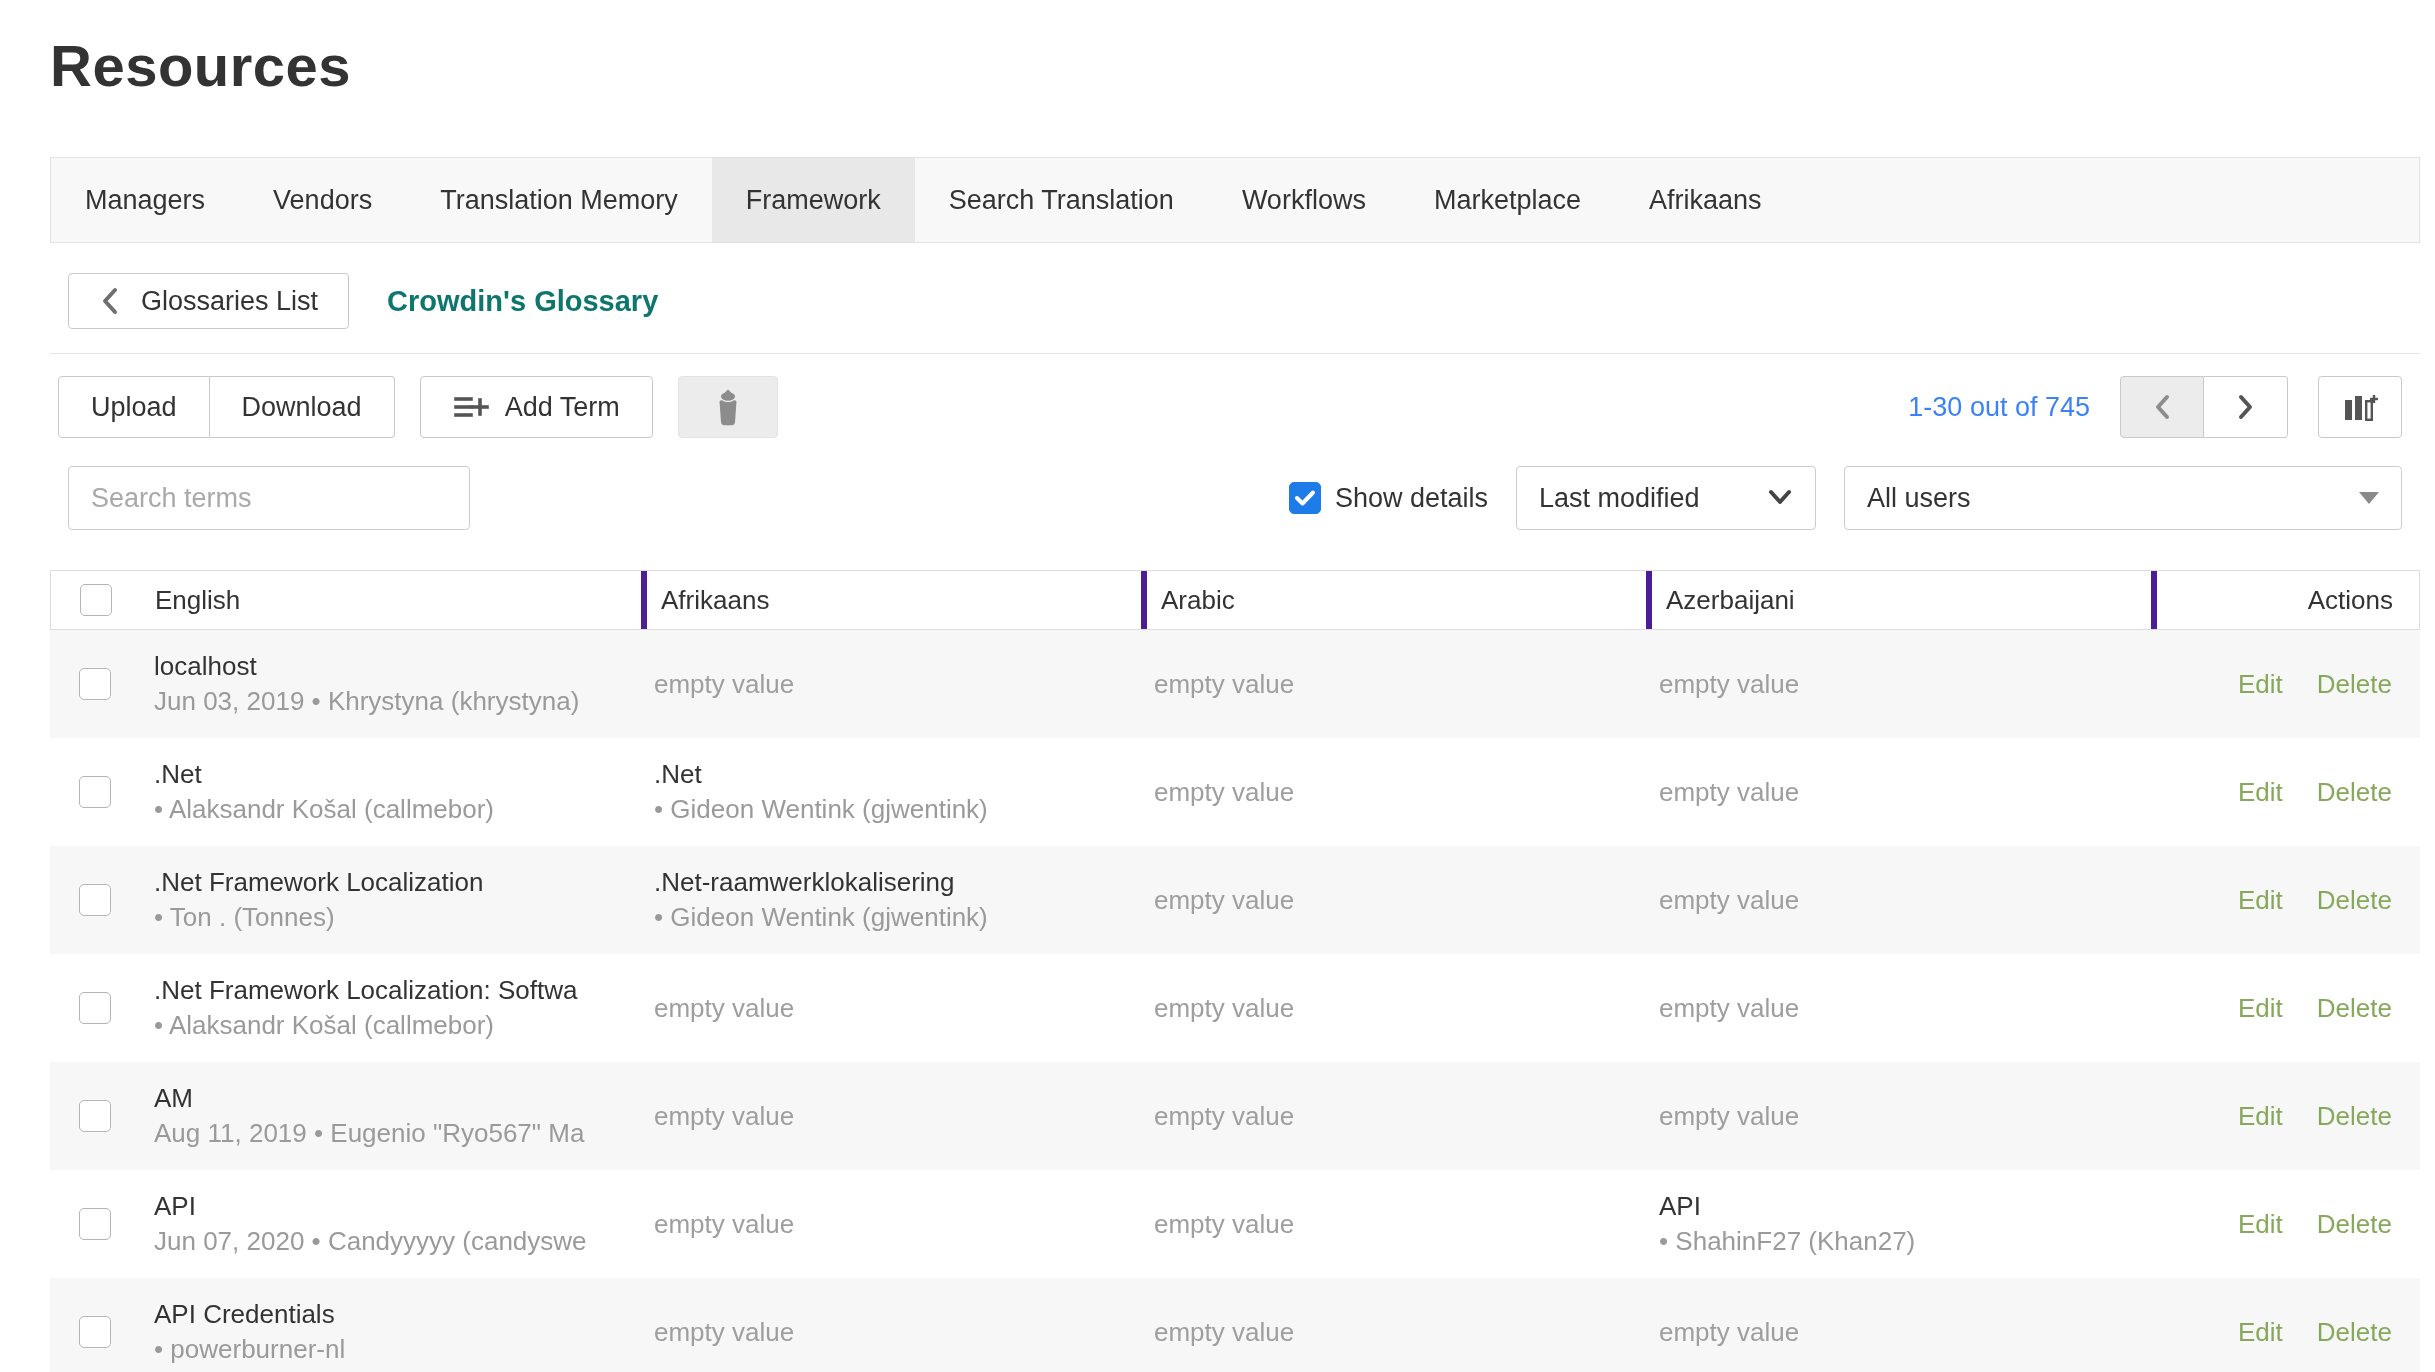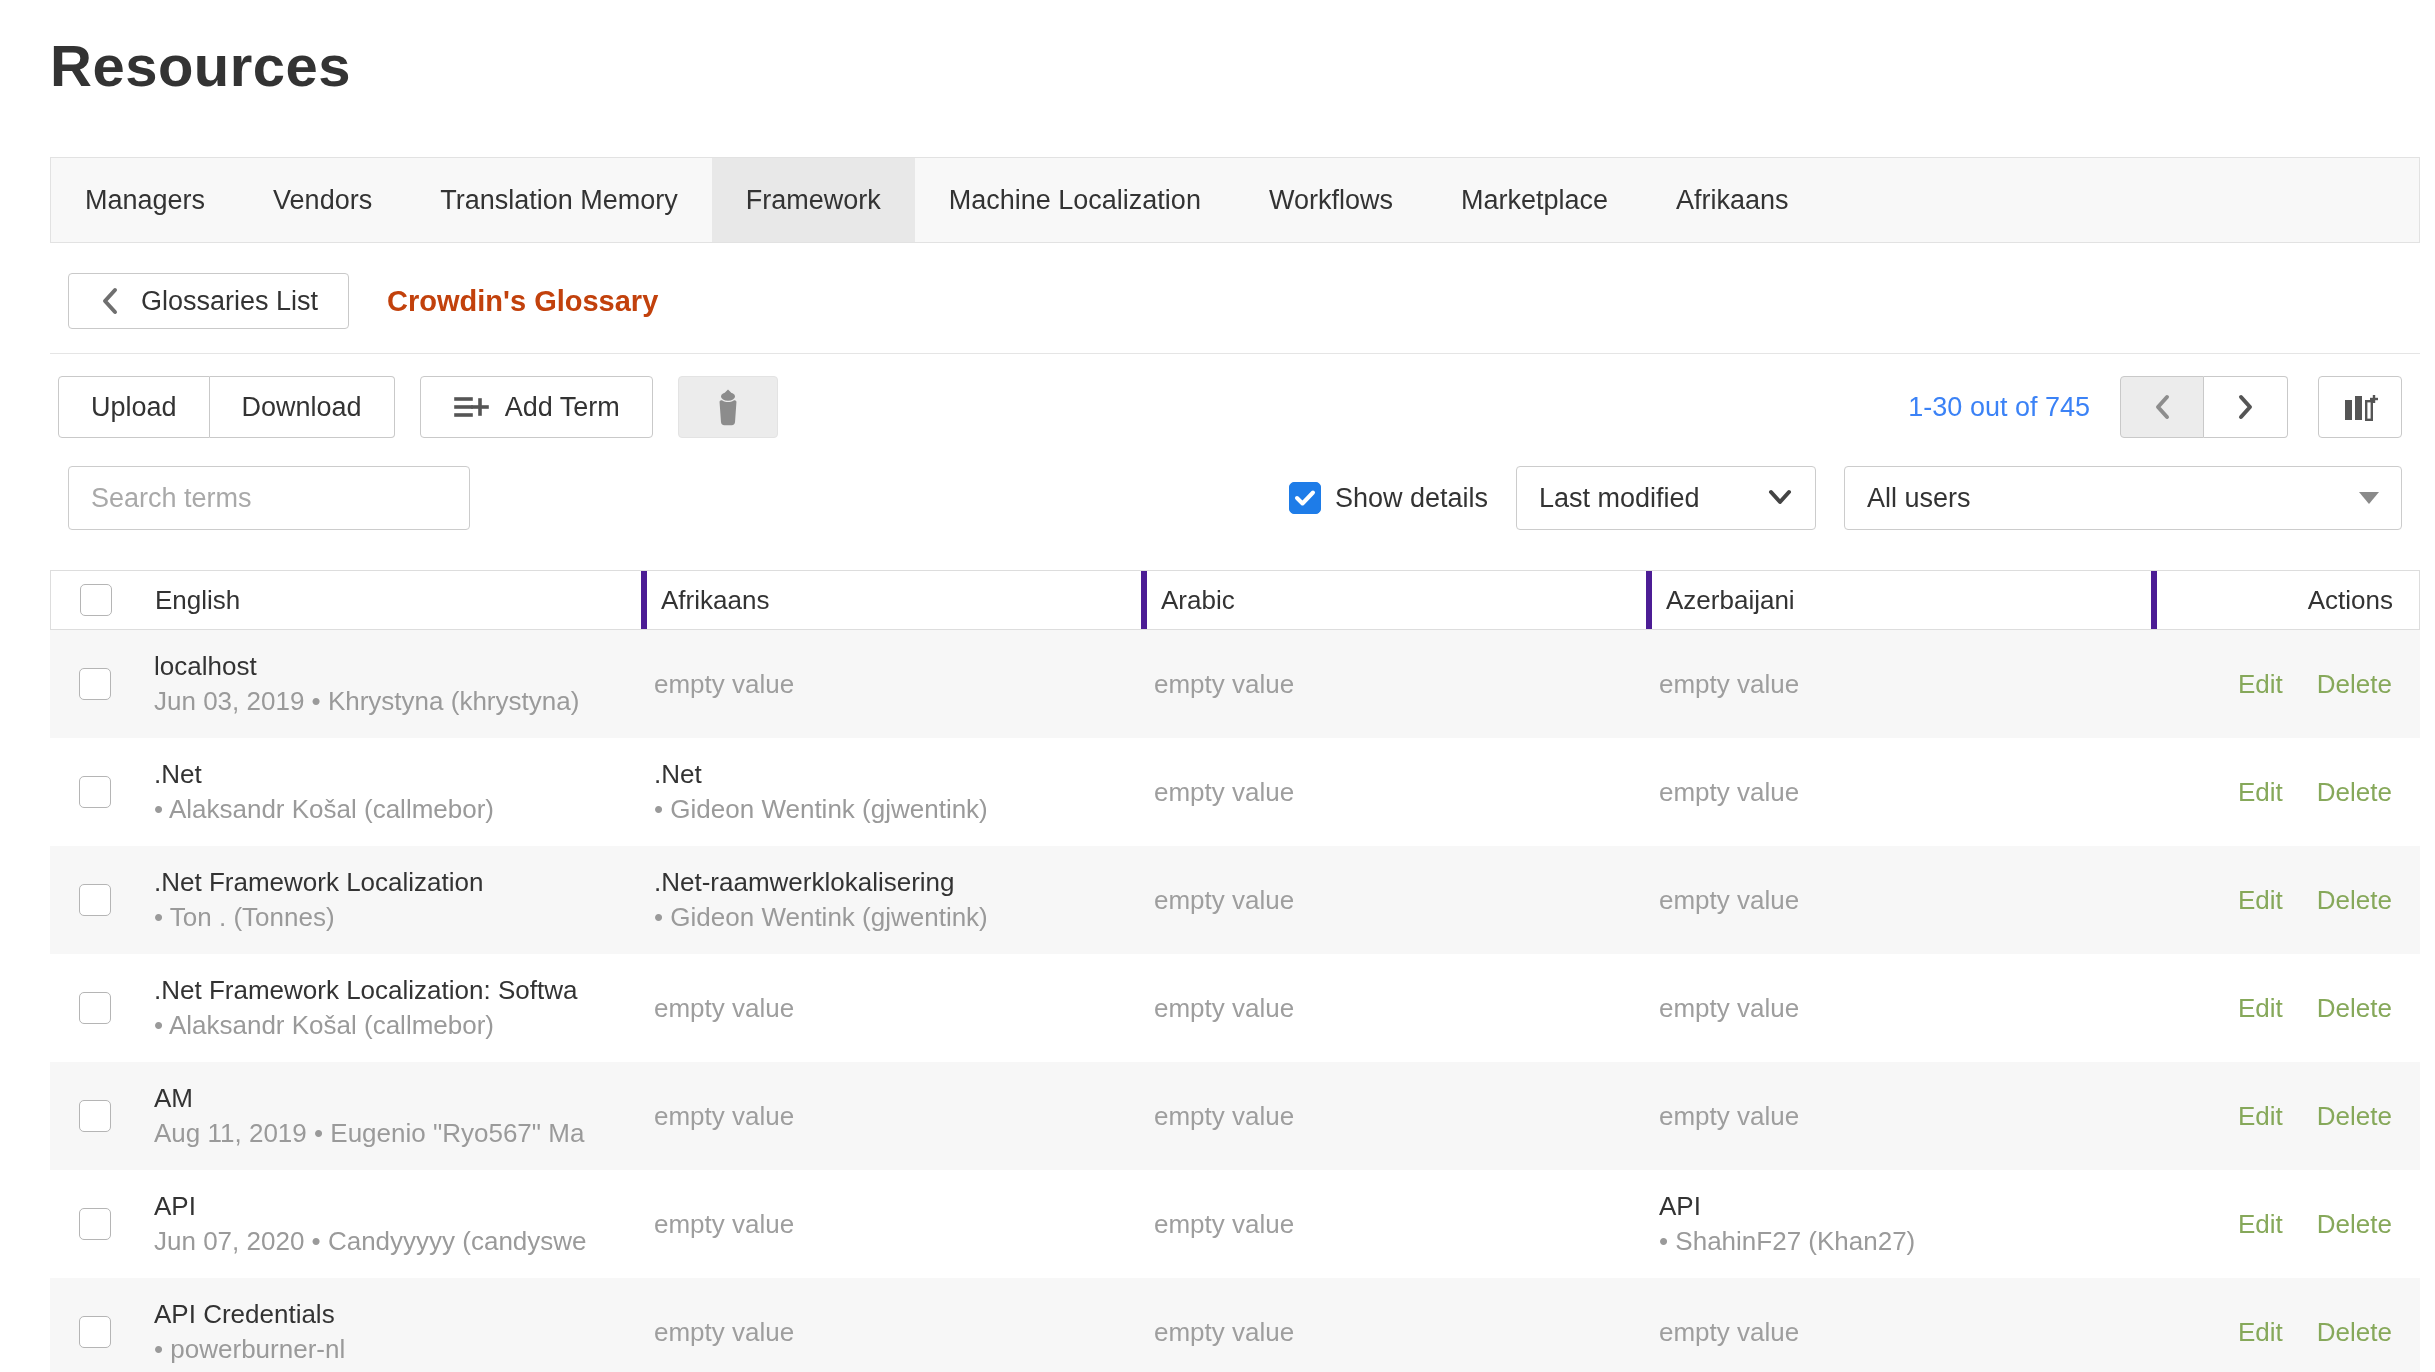--- a/index.html
+++ b/index.html
@@ -26,21 +26,21 @@
   }
   .tab.active { background: #e8e8e8; }
 
   
   .subheader { margin-top: 30px; margin-left: 18px; display: flex; align-items: center; }
   .back-btn {
     display: flex; align-items: center; gap: 20px; height: 56px; padding: 0 30px;
     background: #fff; border: 1px solid #c9c9c9; border-radius: 4px;
     font-size: 27px; color: #333; cursor: pointer;
   }
-  .glossary-title { margin-left: 38px; font-size: 29px; font-weight: 700; color: #c2410c; }
+  .glossary-title { margin-left: 38px; font-size: 29px; font-weight: 700; color: #0f766e; }
   .divider { border: none; border-top: 1px solid #e5e5e5; margin-top: 24px; }
 
   
   .toolbar { margin-top: 22px; margin-left: 8px; margin-right: 18px; display: flex; align-items: center; }
   .btn {
     height: 62px; padding: 0 32px; background: #fff; border: 1px solid #c9c9c9;
     border-radius: 4px; font-size: 27px; color: #333; cursor: pointer;
     display: inline-flex; align-items: center; gap: 16px;
     font-family: inherit;
   }
@@ -123,21 +123,21 @@
 <div class="page">
   <div class="container">
 
     <h1 class="page-title">Resources</h1>
 
     <nav class="tabs">
       <div class="tab">Managers</div>
       <div class="tab">Vendors</div>
       <div class="tab">Translation Memory</div>
       <div class="tab active">Framework</div>
-      <div class="tab">Machine Localization</div>
+      <div class="tab">Search Translation</div>
       <div class="tab">Workflows</div>
       <div class="tab">Marketplace</div>
       <div class="tab">Afrikaans</div>
     </nav>
 
     <div class="subheader">
       <button class="back-btn">
         <span class="icon">
           <svg width="22" height="30" viewBox="0 0 22 30">
               <polyline points="16,4 6,15 16,26" fill="none" stroke="#6f6f6f" stroke-width="4" stroke-linecap="round" stroke-linejoin="round"></polyline>

